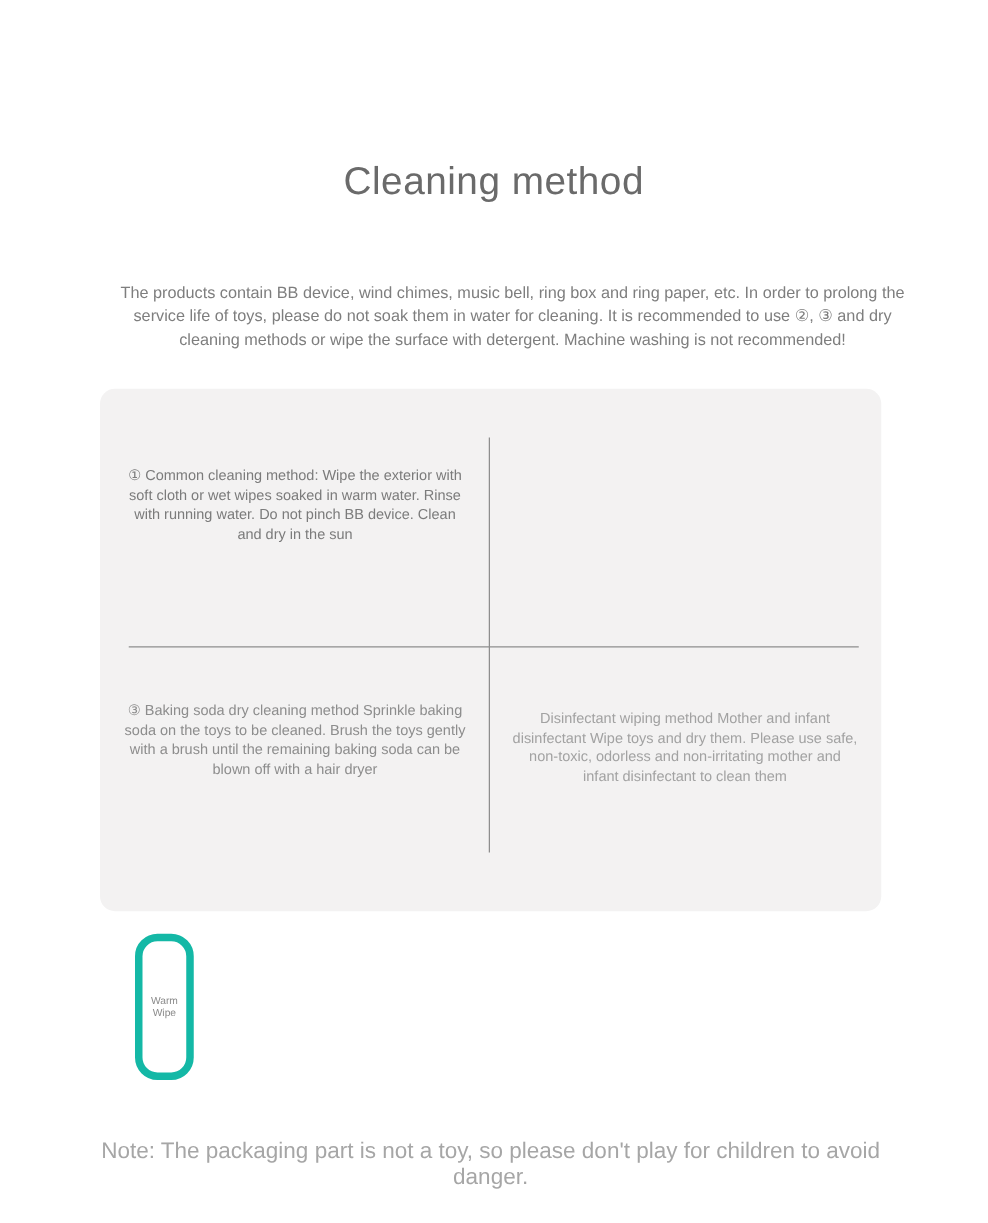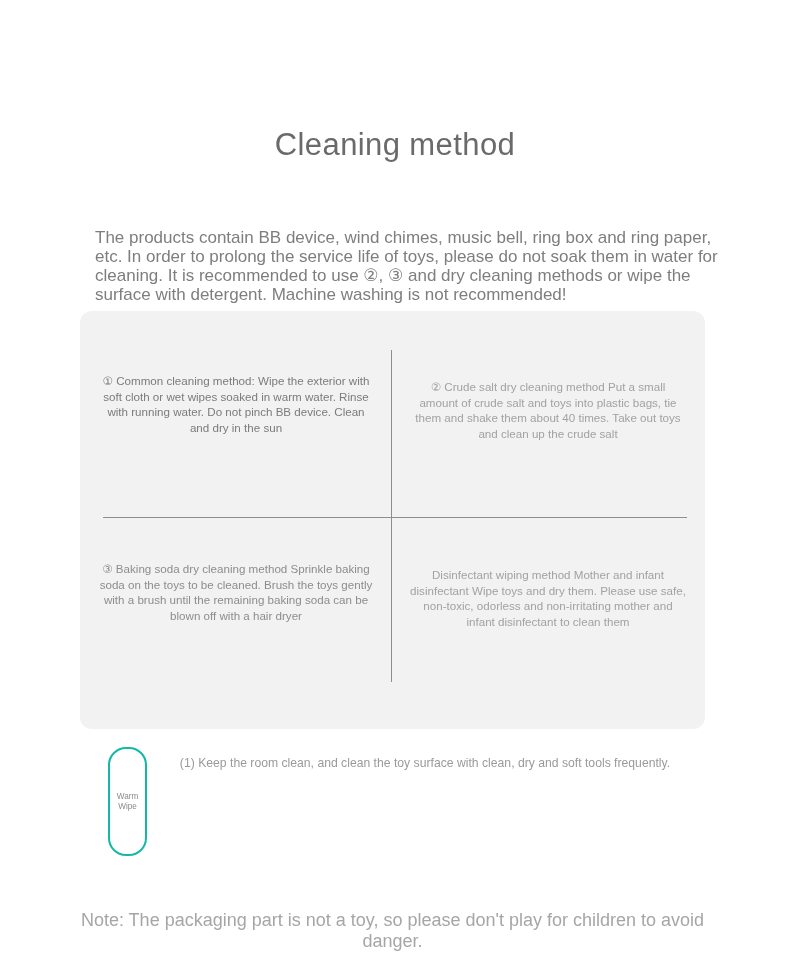--- a/index.html
+++ b/index.html
@@ -36,22 +36,22 @@
     letter-spacing: 0.4px;
     color: #6a6a6a;
   }
 
   
   .intro {
     position: absolute;
     left: 95px;
     top: 163px;
     width: 630px;
-    text-align: left;
-    font-size: 17px;
+    text-align: center;
+    font-size: 13px;
     line-height: 19px;
     color: #7e7e7e;
   }
 
   
   .methods-card {
     position: absolute;
     left: 80px;
     top: 263px;
     width: 625px;
@@ -116,21 +116,21 @@
     width: 625px;
     height: 130px;
   }
 
   .warm-pill {
     position: absolute;
     left: 28px;
     top: 6px;
     width: 35px;
     height: 105px;
-    border: 2px solid #14b8a6;
+    border: 6px solid #14b8a6;
     border-radius: 18px;
     background: #ffffff;
     display: flex;
     align-items: center;
     justify-content: center;
   }
   .warm-pill-label {
     font-size: 8.2px;
     line-height: 10px;
     text-align: center;
@@ -176,37 +176,35 @@
 
   <p class="intro">The products contain BB device, wind chimes, music bell, ring box and ring paper, etc. In order to prolong the service life of toys, please do not soak them in water for cleaning. It is recommended to use ②, ③ and dry cleaning methods or wipe the surface with detergent. Machine washing is not recommended!</p>
 
   <div class="methods-card">
 
     <div class="divider-v"></div>
     <div class="divider-h"></div>
 
     <div class="quad quad-1">① Common cleaning method: Wipe the exterior with soft cloth or wet wipes soaked in warm water. Rinse with running water. Do not pinch BB device. Clean and dry in the sun</div>
 
-    <div class="quad quad-2">② Crude salt dry cleaning method Put a small amount of crude salt and toys into plastic bags, tie them and shake them about 40 times. Take out toys and clean up the crude salt</div>
 
     <div class="quad quad-4">Disinfectant wiping method Mother and infant disinfectant Wipe toys and dry them. Please use safe, non-toxic, odorless and non-irritating mother and infant disinfectant to clean them</div>
 
     <div class="quad quad-3">③ Baking soda dry cleaning method Sprinkle baking soda on the toys to be cleaned. Brush the toys gently with a brush until the remaining baking soda can be blown off with a hair dryer</div>
 
   </div>
 
   <div class="tips-block">
 
     <div class="warm-pill">
       <div class="warm-pill-label">
         <span>Warm</span><br>
         <span>Wipe</span>
       </div>
     </div>
 
-    <div class="tip-line tip-1">(1) Keep the room clean, and clean the toy surface with clean, dry and soft tools frequently.</div>
 
 
   </div>
 
   <div class="footer-note">Note: The packaging part is not a toy, so please don't play for children to avoid danger.</div>
 
 </div>
 
 </body></html>

